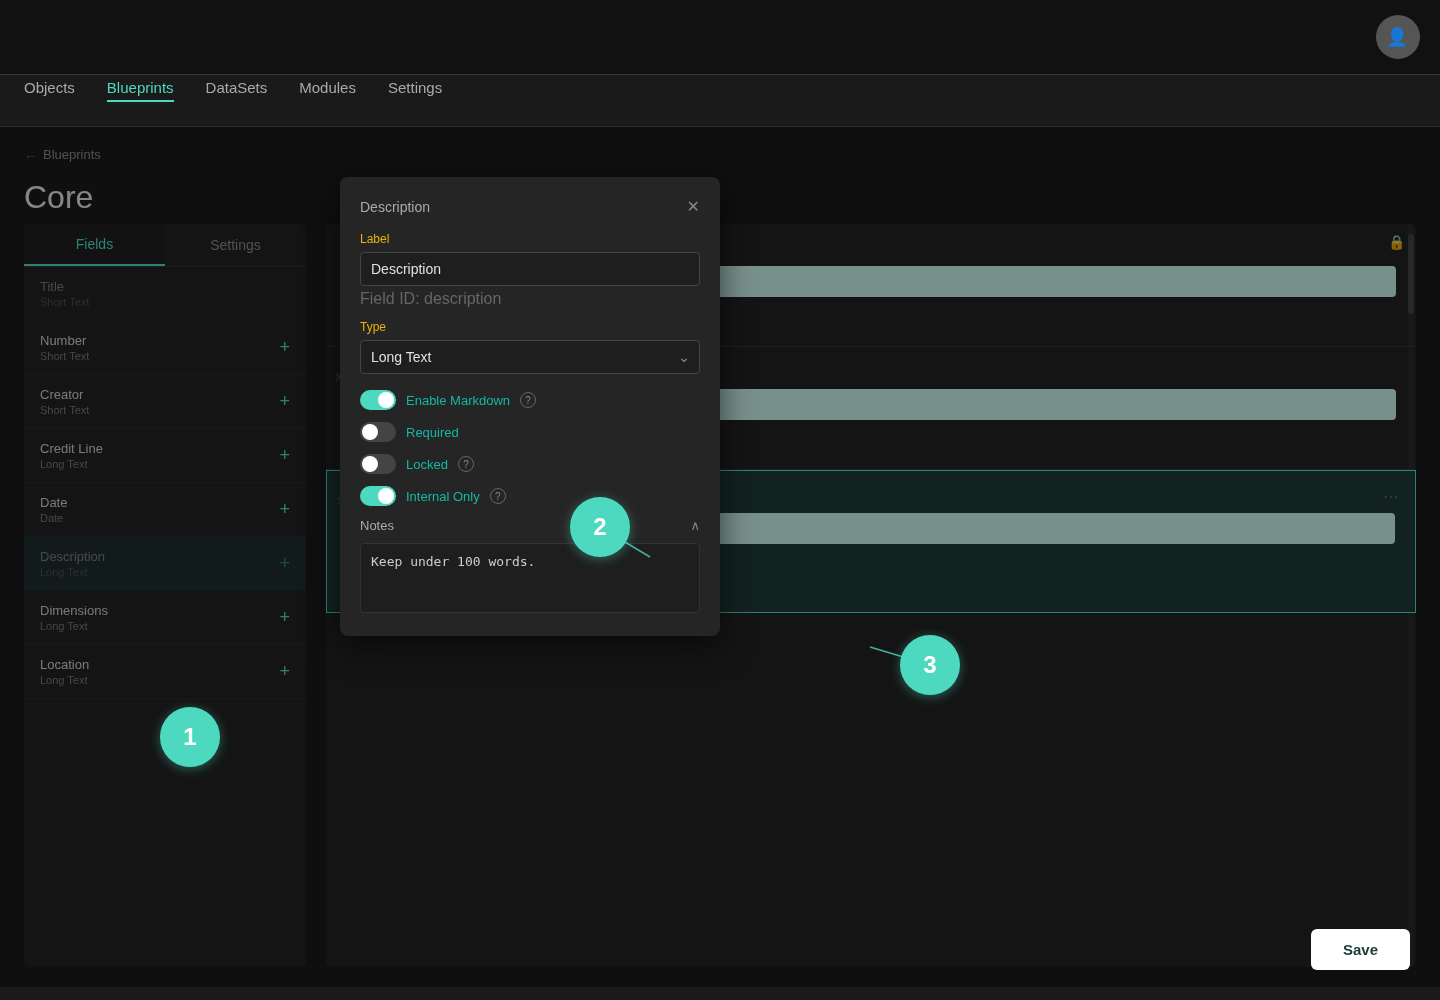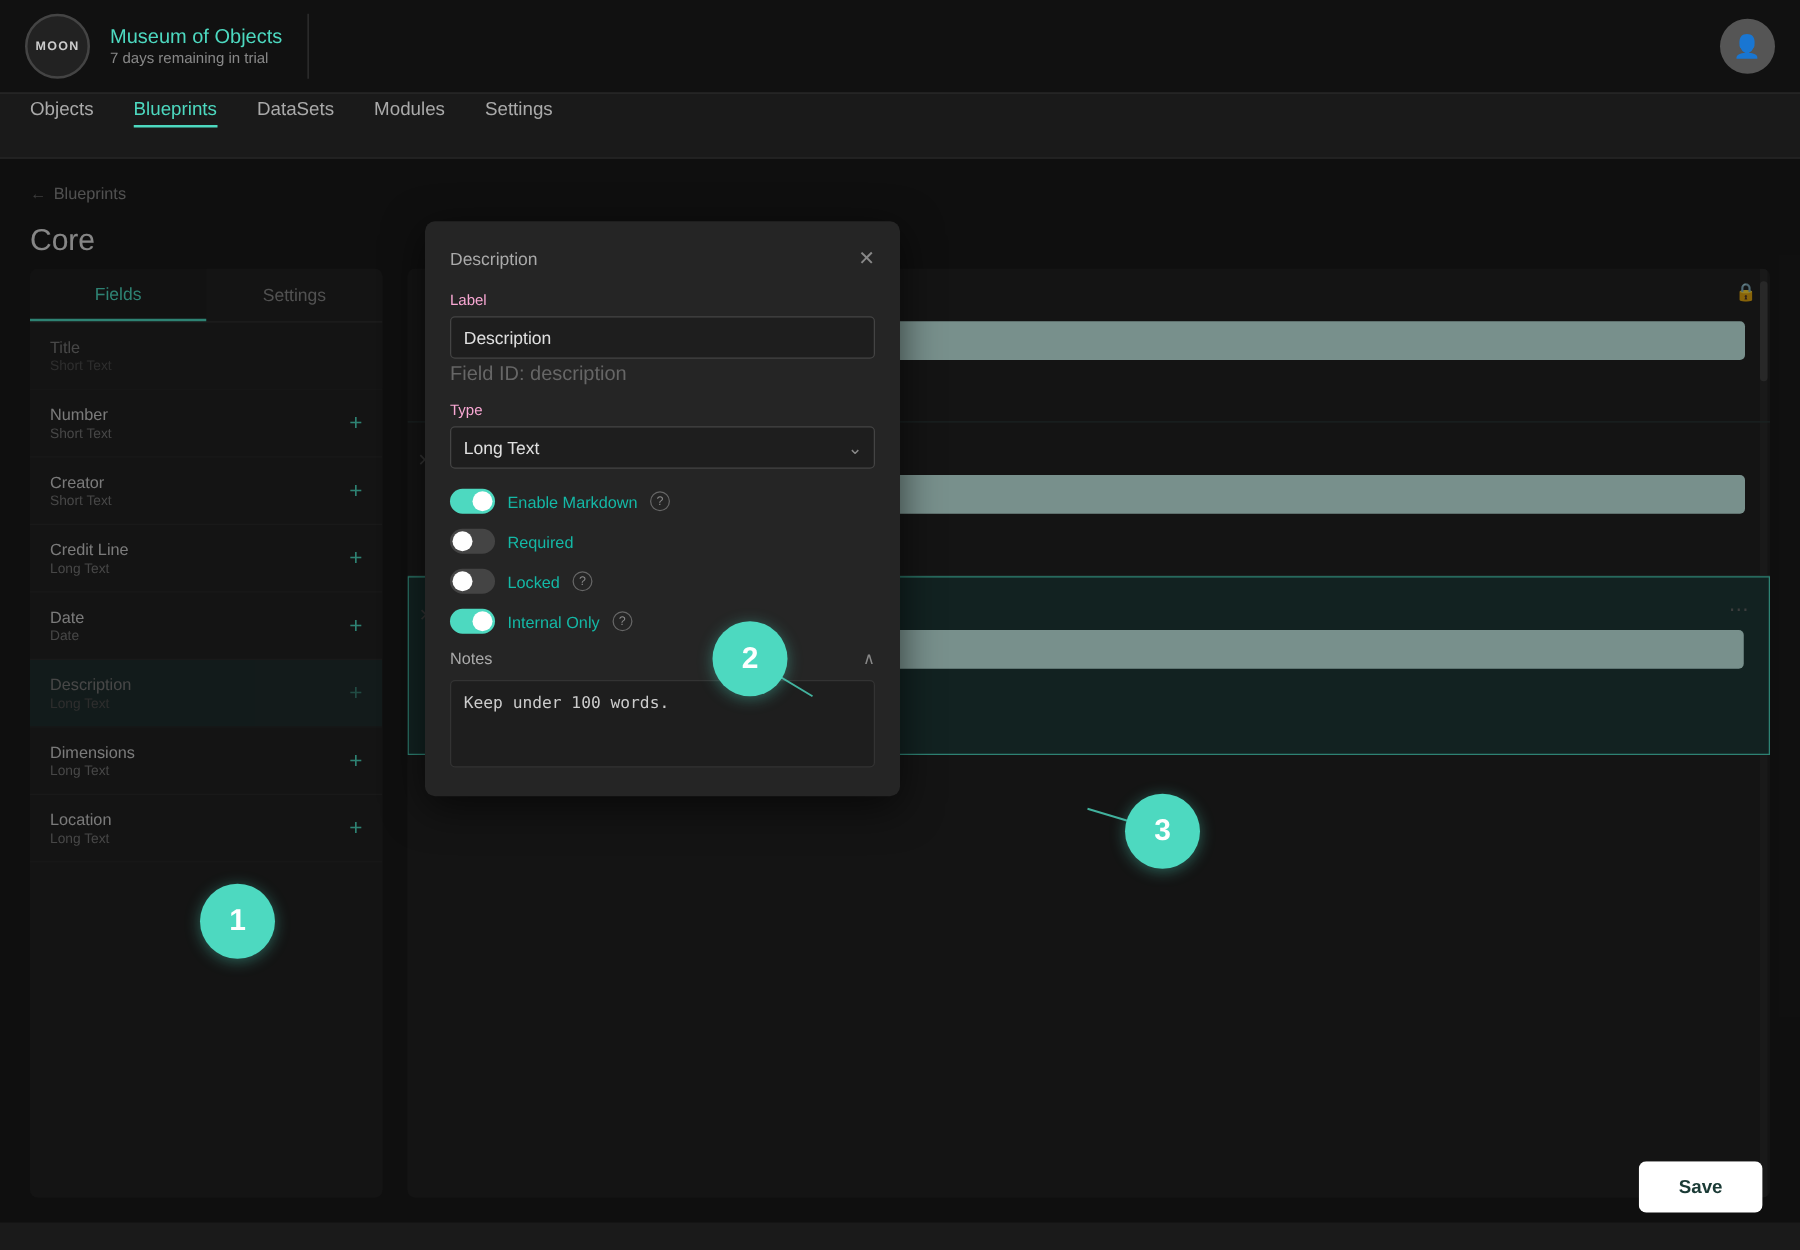--- a/index.html
+++ b/index.html
@@ -88,21 +88,21 @@
     .breadcrumb {
       display: flex;
       align-items: center;
       gap: 6px;
       color: #888;
       font-size: 13px;
       margin-bottom: 10px;
     }
     .breadcrumb .arrow { color: #666; }
     .page-title {
-      font-size: 24px;
+      font-size: 32px;
       font-weight: 300;
       color: #e0e0e0;
       margin-bottom: 8px;
       margin-top: 17px;
     }
     .objects-count {
       font-size: 13px;
       color: #888;
       margin-bottom: 20px;
     }
@@ -267,21 +267,21 @@
       align-items: center;
       margin-bottom: 16px;
     }
     .modal-title { font-size: 14px; color: #aaa; }
     .modal-close {
       color: #888;
       cursor: pointer;
       font-size: 16px;
     }
     .modal-label-row { margin-bottom: 12px; }
-    .modal-label-text { font-size: 12px; color: #f9a8d4; margin-bottom: 6px; }
+    .modal-label-text { font-size: 12px; color: #eab308; margin-bottom: 6px; }
     .modal-input {
       width: 100%;
       background: #1e1e1e;
       border: 1px solid #444;
       border-radius: 4px;
       padding: 8px 10px;
       color: #e0e0e0;
       font-size: 14px;
     }
     .modal-field-id { font-size: 16px; color: #666; margin-top: 4px; }
@@ -406,29 +406,20 @@
       z-index: 300;
       border: none;
     }
 
     .divider-x { color: #555; cursor: pointer; font-size: 14px; margin-right: 8px; }
   </style>
 </head>
 <body>
 
 <div class="top-bar">
-  <div class="logo-area">
-    <div class="logo-circle">
-      <span>MOON</span>
-    </div>
-    <div class="org-info">
-      <span class="org-name">Museum of Objects</span>
-      <span class="org-trial">7 days remaining in trial</span>
-    </div>
-  </div>
   <div class="avatar">👤</div>
 </div>
 
 <div class="nav-bar">
   <span class="nav-item">Objects</span>
   <span class="nav-item active">Blueprints</span>
   <span class="nav-item">DataSets</span>
   <span class="nav-item">Modules</span>
   <span class="nav-item">Settings</span>
 </div>

